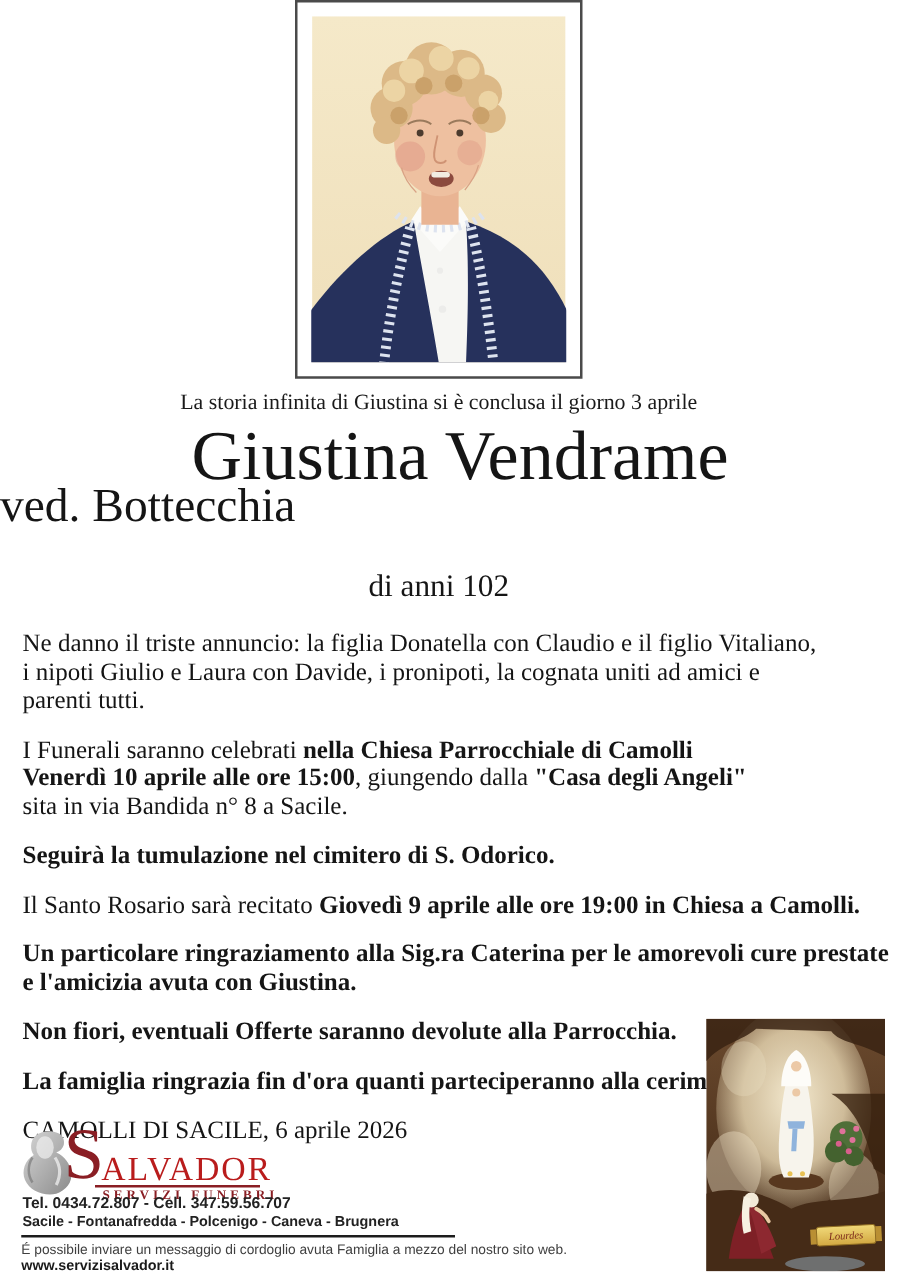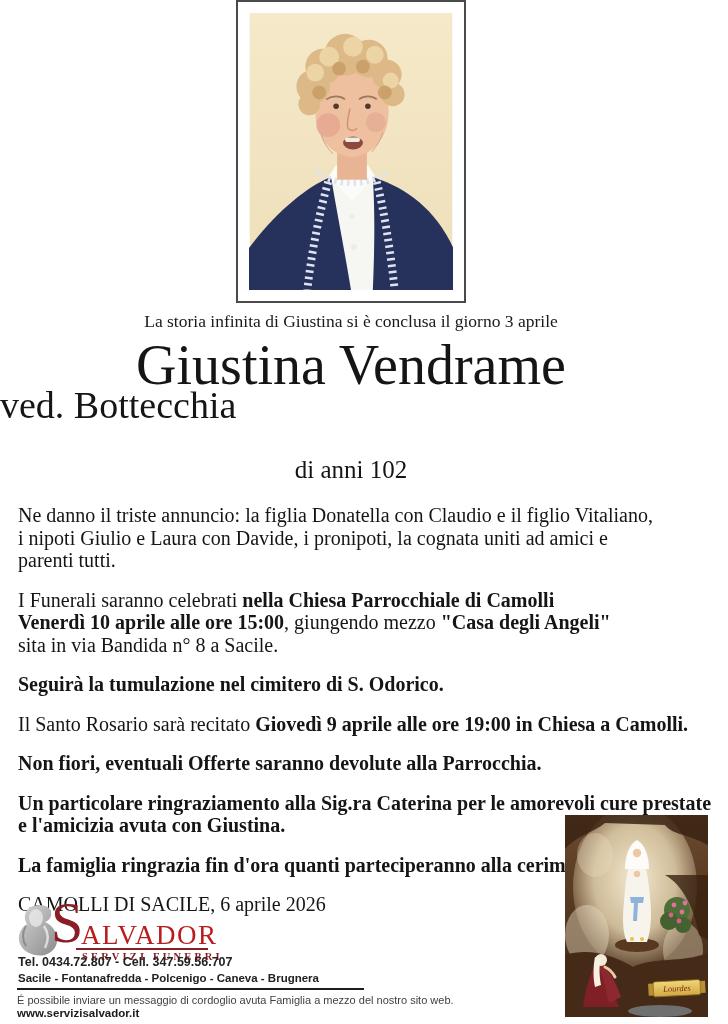--- a/index.html
+++ b/index.html
@@ -8,21 +8,21 @@
 
   
   .photo-frame{position:absolute;left:236px;top:0px;width:204px;height:277px;
                border:2px solid #4a4a4a;background:#ffffff;padding:11px;}
   .photo-frame svg{display:block;width:204px;height:277px;}
 
   
   .caption{position:absolute;left:0;top:311px;width:702px;text-align:center;
            font-size:17.5px;color:#1a1a1a;}
   .name{position:absolute;left:0;top:334px;width:702px;text-align:center;
-        font-size:56px;line-height:62px;}
+        font-size:56px;line-height:62px;padding-left:17px;}
   .maiden{position:absolute;left:0;top:384px;width:702px;text-align:left;
           font-size:38px;line-height:42px;}
   .age{position:absolute;left:0;top:456px;width:702px;text-align:center;
        font-size:25px;line-height:28px;font-family:Liberation Serif, serif;}
 
   
   .bodytext{position:absolute;left:18px;top:504px;width:700px;
             font-size:20px;line-height:22.5px;}
   .bodytext p{margin:0 0 17px 0;}
   .bodytext .line{white-space:nowrap;}
@@ -128,34 +128,34 @@
 
   <div class="bodytext">
     <p>
       <span class="line">Ne danno il triste annuncio: la figlia Donatella con Claudio e il figlio Vitaliano,</span><br>
       <span class="line">i nipoti Giulio e Laura con Davide, i pronipoti, la cognata uniti ad amici e</span><br>
       <span class="line">parenti tutti.</span>
     </p>
 
     <p>
       <span class="line"><span>I Funerali saranno celebrati </span><span class="bold">nella Chiesa Parrocchiale di Camolli</span></span><br>
-      <span class="line"><span class="bold">Venerdì 10 aprile alle ore 15:00</span><span>, giungendo mezzo </span><span class="bold">"Casa degli Angeli"</span></span><br>
+      <span class="line"><span class="bold">Venerdì 10 aprile alle ore 15:00</span><span>, giungendo dalla </span><span class="bold">"Casa degli Angeli"</span></span><br>
       <span class="line">sita in via Bandida n° 8 a Sacile.</span>
     </p>
 
     <p class="bold">Seguirà la tumulazione nel cimitero di S. Odorico.</p>
 
     <p><span>Il Santo Rosario sarà recitato </span><span class="bold">Giovedì 9 aprile alle ore 19:00 in Chiesa a Camolli.</span></p>
-
-    <p class="bold">Non fiori, eventuali Offerte saranno devolute alla Parrocchia.</p>
 
     <p class="bold">
       <span class="line">Un particolare ringraziamento alla Sig.ra Caterina per le amorevoli cure prestate</span><br>
       <span class="line">e l'amicizia avuta con Giustina.</span>
     </p>
+
+    <p class="bold">Non fiori, eventuali Offerte saranno devolute alla Parrocchia.</p>
 
     <p class="bold">La famiglia ringrazia fin d'ora quanti parteciperanno alla cerimonia.</p>
 
     <p class="dateline">CAMOLLI DI SACILE, 6 aprile 2026</p>
   </div>
 
   <div class="logo">
     <svg class="statue" viewBox="0 0 54 53" aria-hidden="true">
       <defs>
         <linearGradient id="stg" x1="0" y1="0" x2="1" y2="1">

